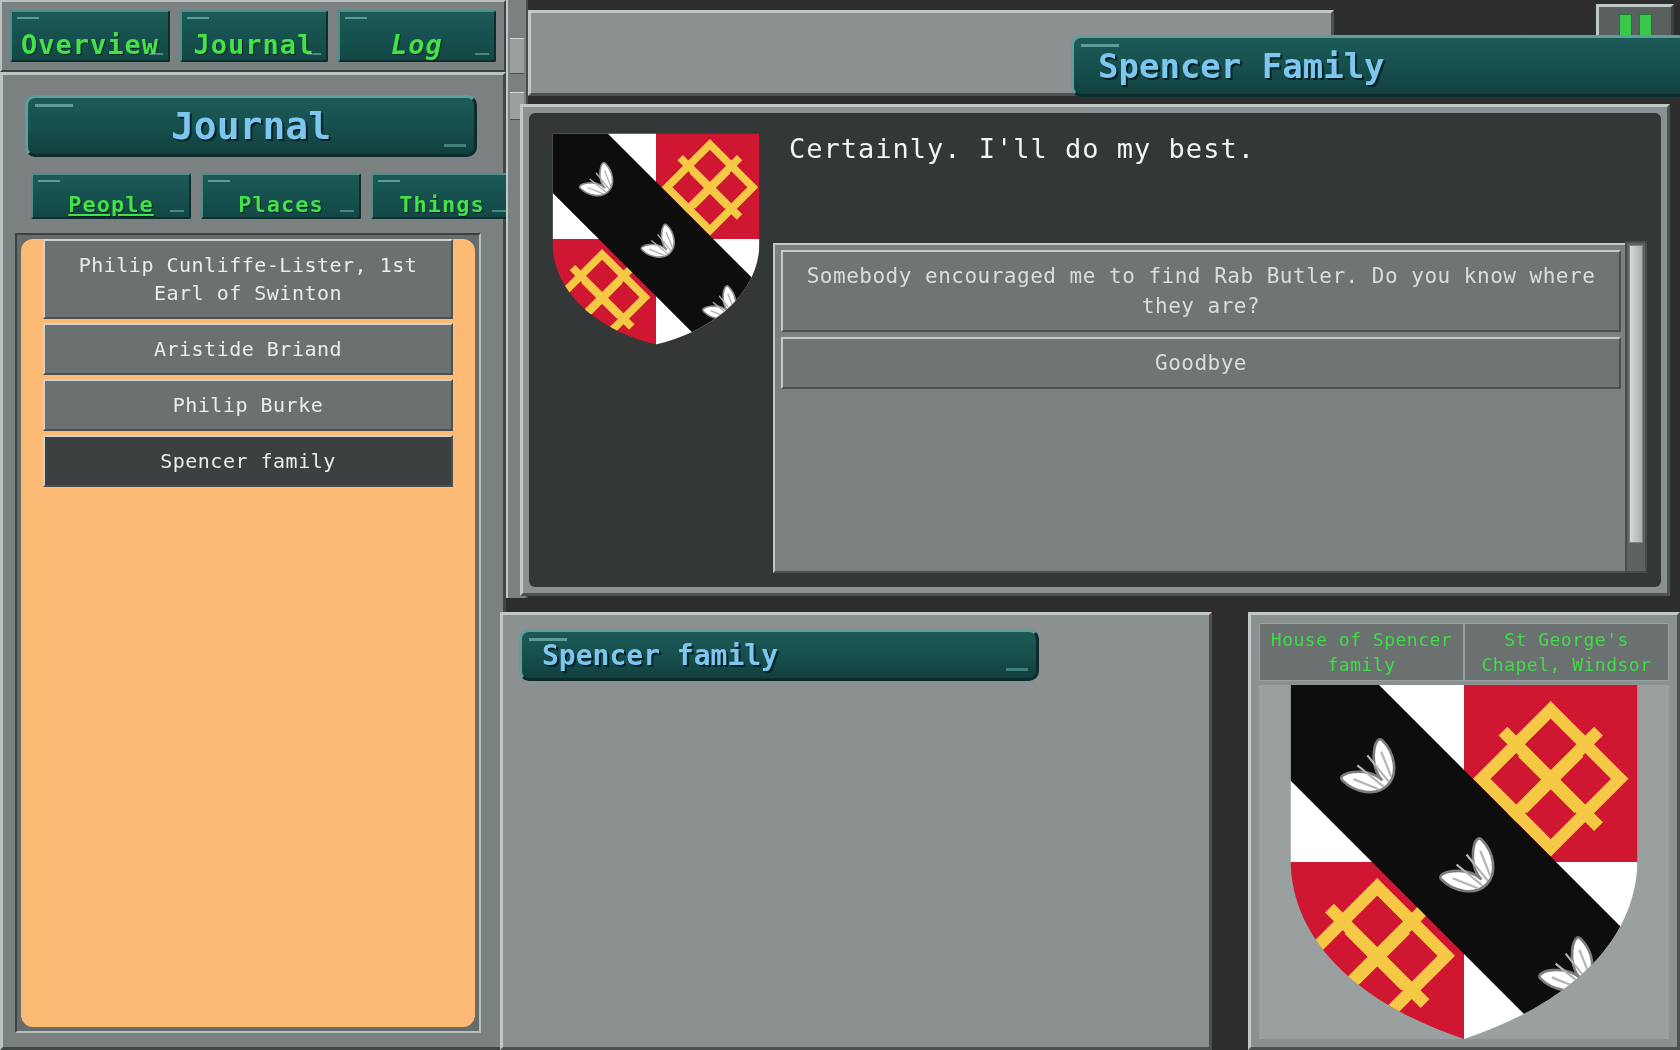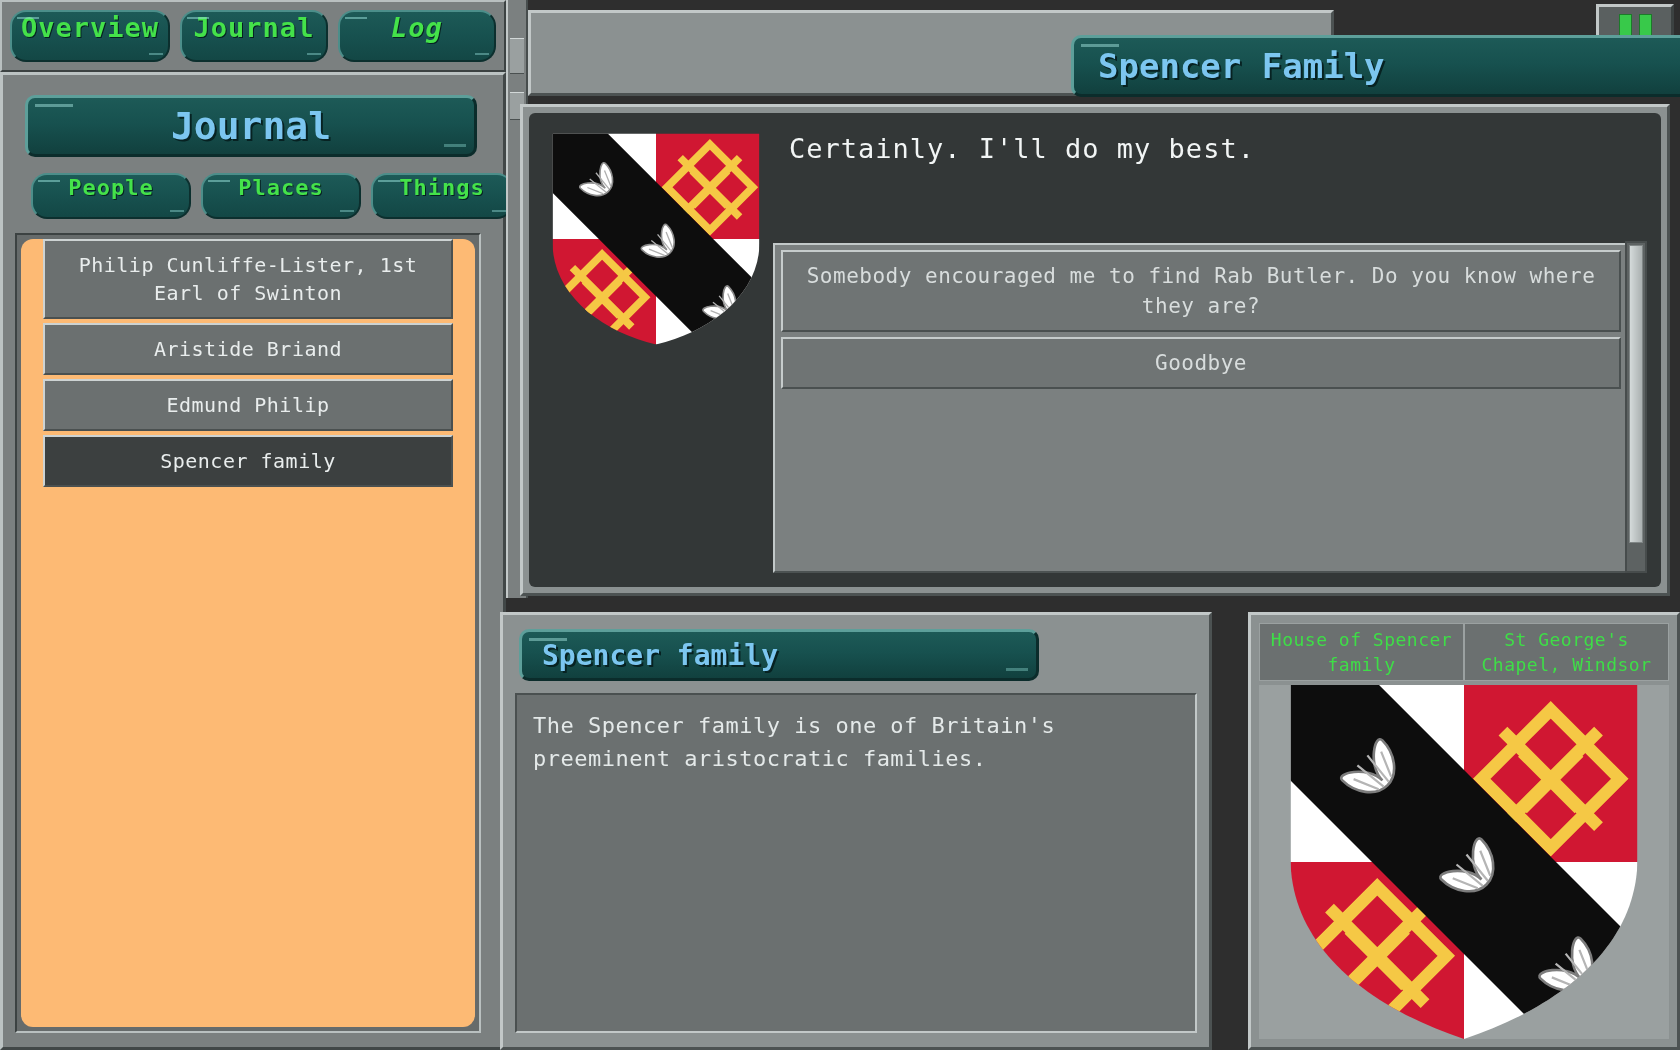--- a/index.html
+++ b/index.html
@@ -28,22 +28,22 @@
   }
 
   
   .tealbtn {
     position: relative;
     background: linear-gradient(180deg,#1d5a57 0%, #17514f 50%, #134745 100%);
     border-top: 2px solid #4c8e8a;
     border-left: 2px solid #4c8e8a;
     border-right: 2px solid #0c2f2e;
     border-bottom: 2px solid #0c2f2e;
-    border-radius: 16px;
-    display: flex; align-items: flex-start; justify-content: center;
+    border-radius: 2px;
+    display: flex; align-items: flex-end; justify-content: center;
     color: #44e24a;
     font-weight: bold;
     letter-spacing: 1px;
     text-shadow: 1px 1px 0 #062020;
     cursor: pointer;
   }
   .tealbtn::before{
     content:"";position:absolute;left:5px;top:5px;width:22px;height:2px;
     background:#8fd8d2;opacity:.55;
   }
@@ -207,40 +207,40 @@
   <div id="pausebtn">
     <i></i>
     <i></i>
   </div>
 
   <div id="leftpanel">
     <div id="journal-title" class="tealtitle">
       <span style="width:100%;text-align:center">Journal</span>
     </div>
 
-    <div class="tealbtn catbtn" id="cat0" style="left: 28px; width: 160px;">
+    <div class="tealbtn catbtn" id="cat0" style="left: 28px; width: 160px; text-decoration: underline;">
       <span>People</span>
     </div>
     <div class="tealbtn catbtn" id="cat1" style="left: 198px; width: 160px;">
       <span>Places</span>
     </div>
     <div class="tealbtn catbtn" id="cat2" style="left: 368px; width: 142px;">
       <span>Things</span>
     </div>
 
     <div id="listbox" class="sunken">
       <div id="listinner">
           <div class="listrow">
             <span>Philip Cunliffe-Lister, 1st Earl of Swinton</span>
           </div>
           <div class="listrow">
             <span>Aristide Briand</span>
           </div>
           <div class="listrow">
-            <span>Edmund Philip</span>
+            <span>Philip Burke</span>
           </div>
           <div class="listrow selected">
             <span>Spencer family</span>
           </div>
         </div>
     </div>
   </div>
 
   <div id="sepstrip">
     <div id="sephandle"></div>
@@ -313,21 +313,20 @@
 
   <svg id="tailnotch" viewBox="0 0 130 62">
     <path d="M0,0 L40,0 L130,50 L130,62 L0,62 Z" fill="#8b9191" stroke="#c2c8c8" stroke-width="2"></path>
     <path d="M44,6 L126,52" stroke="#4c5252" stroke-width="2" fill="none"></path>
   </svg>
 
   <div id="descwrap">
     <div id="desctitle" class="tealtitle">
       <span>Spencer family</span>
     </div>
-    <div id="descbox">The Spencer family is one of Britain's preeminent aristocratic families.</div>
   </div>
 
   <div id="gallery">
     <div id="galtabs">
         <div class="galtab">House of Spencer family</div>
         <div class="galtab">St George's Chapel, Windsor</div>
       </div>
     <div id="galimg">
       <svg viewBox="0 0 400 400" width="100%" height="100%" preserveAspectRatio="xMidYMid meet">
         <defs>

